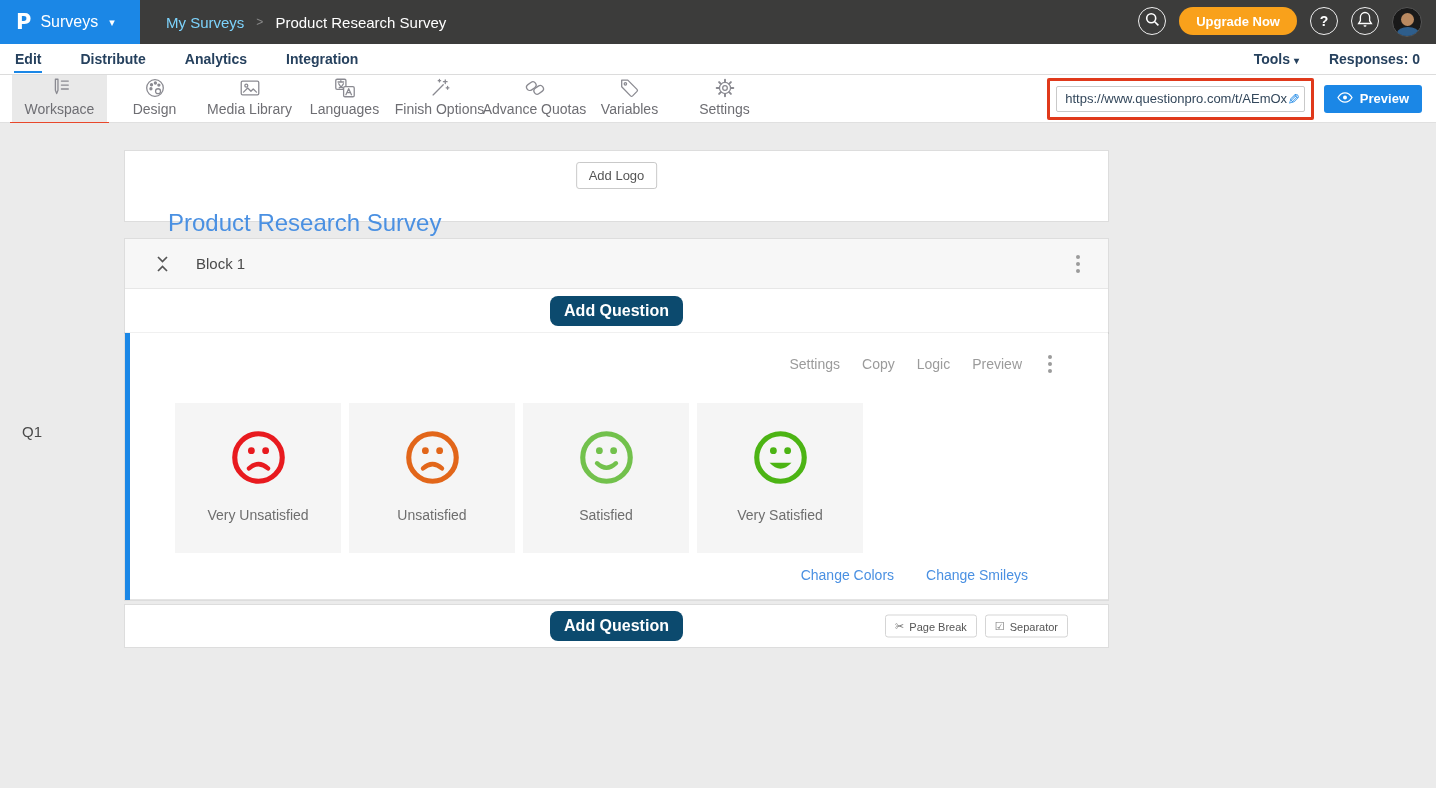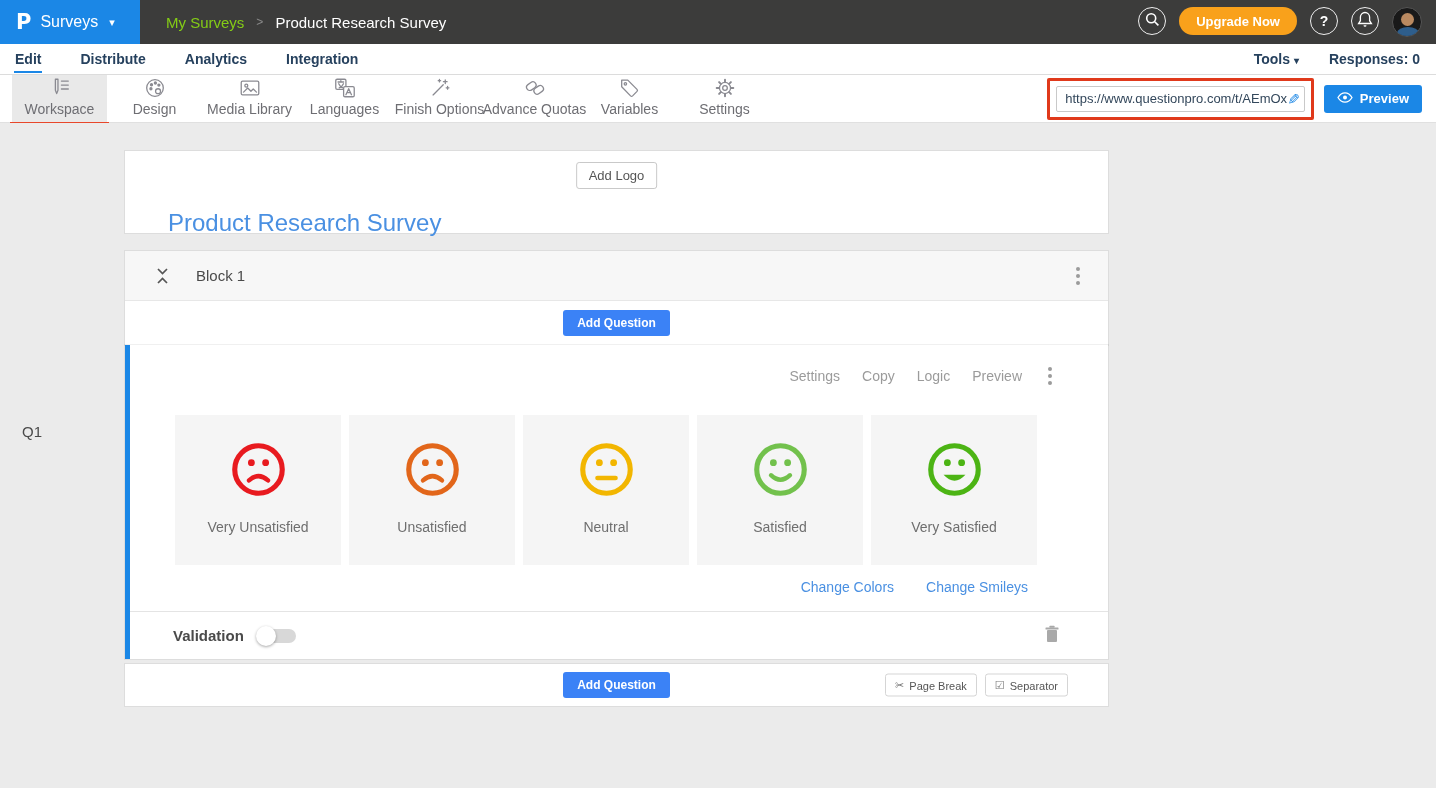--- a/index.html
+++ b/index.html
@@ -5,21 +5,21 @@
   * { margin:0; padding:0; box-sizing:border-box; }
   html,body { width:1436px; height:788px; overflow:hidden; font-family:"Liberation Sans", sans-serif; background:#EBEBEB; }
 
   
   .topbar { height:44px; background:#3C3C3B; display:flex; align-items:center; }
   .logo-section { width:140px; height:44px; background:#1B87E6; display:flex; align-items:center; padding:0 12px 0 16px; gap:9px; flex-shrink:0; }
   .logo-p { color:#fff; font-size:21px; font-weight:bold; font-family:"DejaVu Sans", sans-serif; transform:scaleY(1.05); }
   .logo-word { color:#fff; font-size:16px; }
   .caret { color:#fff; font-size:11px; margin-left:2px; }
   .breadcrumb { display:flex; align-items:center; gap:12px; margin-left:26px; font-size:15px; }
-  .crumb-parent { color:#84cc16; cursor:pointer;text-align:right; }
+  .crumb-parent { color:#7dd3fc; cursor:pointer;text-align:right; }
   .crumb-sep { color:#8a8a8a; font-size:12px; }
   .crumb-current { color:#fff; }
   .topbar-right { margin-left:auto; display:flex; align-items:flex-start; gap:13px; padding-right:14px; }
   .circle-btn { width:28px; height:28px; border:1.5px solid #EFEFEF; border-radius:50%; display:flex; align-items:center; justify-content:center; color:#fff; font-size:14px; font-weight:bold; cursor:pointer; }
   .upgrade-btn { height:28px; padding:0 17px; border-radius:14px; background:#F9A11B; color:#fff; font-size:13px; font-weight:bold; display:flex; align-items:center; cursor:pointer; }
   .avatar { width:30px; height:30px; border-radius:50%; background:#191919; overflow:hidden; position:relative; cursor:pointer; border:1px solid #555; }
   .avatar .head { position:absolute; width:13px; height:13px; border-radius:50%; background:#B98960; left:8px; top:5px; }
   .avatar .body { position:absolute; width:22px; height:12px; border-radius:50% 50% 0 0; background:#2E5E8C; left:4px; top:19px; }
 
   
@@ -45,32 +45,32 @@
   .url-input { border:none; outline:none; width:222px; font-size:13px; color:#33475B; font-family:"Liberation Sans", sans-serif; background:transparent; }
   .pencil-icon { color:#1B87E6; font-size:15px; cursor:pointer; transform:rotate(90deg); }
   .preview-btn { height:28px; background:#1B87E6; color:#fff; border-radius:3px; font-size:13px; font-weight:bold; display:flex; align-items:center; gap:7px; padding:0 13px; cursor:pointer; }
 
   
   .main { position:relative; height:664px; background:#EBEBEB; }
   .q-index { position:absolute; left:22px; top:300px; font-size:15px; color:#4A4A4A; }
   .survey-col { position:absolute; left:125px; top:28px; width:983px; }
   .card { background:#fff; box-shadow:0 0 0 1px rgba(0,0,0,0.06); }
 
-  .header-card { height:82px; position:relative; margin-bottom:18px;padding-left:16px; }
+  .header-card { height:70px; position:relative; margin-bottom:18px;padding-left:16px; }
   .add-logo-btn { position:absolute; left:50%; transform:translateX(-50%); top:11px; border:1px solid #C9C9C9; border-radius:3px; background:#fff; font-size:13px; color:#555; padding:5px 12px; cursor:pointer; }
   .survey-title { position:absolute; left:43px; top:58px; font-size:24px; color:#4A90E2; cursor:pointer; }
 
   .block-top-card { margin-bottom:0; }
   .block-header { height:50px; background:#F7F7F7; border-bottom:1px solid #E7E7E7; display:flex; align-items:center; padding:0 24px 0 30px; }
   .collapse-icon { cursor:pointer; display:flex; flex-direction:column; align-items:center; }
   .block-label { font-size:15px; color:#4A4A4A; margin-left:26px; }
   .dots { margin-left:auto; display:flex; flex-direction:column; gap:3px; cursor:pointer; padding:4px; }
   .dots i { width:4px; height:4px; border-radius:50%; background:#9B9B9B; display:block; }
   .addq-row { height:44px; display:flex; align-items:center; justify-content:center; background:#fff; }
-  .addq-btn { background:#3b82f6; color:#fff; font-size:12px; font-weight:bold; border-radius:3px; padding:6px 14px; cursor:pointer; }
+  .addq-btn { background:#0c4a6e; color:#fff; font-size:16px; font-weight:bold; border-radius:8px; padding:6px 14px; cursor:pointer; }
 
   .question-card { border-left:5px solid #1B87E6; margin-bottom:5px; padding-bottom:0; }
   .q-actions { display:flex; align-items:center; justify-content:flex-end; gap:22px; padding:18px 52px 0 0; }
   .q-action { font-size:14px; color:#9B9B9B; cursor:pointer; }
   .q-actions .dots { margin-left:0; flex-direction:column; }
   .q-text { font-size:17px; color:#4A4A4A; font-weight:600; margin:10px 40px 0 45px; padding-bottom:12px; border-bottom:1px solid #E4E4E4; cursor:text; }
   .smileys { display:flex; gap:8px; margin:26px 0 0 45px; }
   .smiley-card { width:166px; height:150px; background:#F5F5F5; display:flex; flex-direction:column; align-items:center; cursor:pointer; }
   .smiley-card svg { margin-top:26px; }
   .smiley-label { font-size:14px; color:#6E6E6E; margin-top:17px; }
@@ -304,29 +304,20 @@
             <span><svg viewBox="0 0 60 60" width="57" height="57">
                 <circle cx="30" cy="30" r="25" fill="none" stroke="#E2661A" stroke-width="5.4"></circle>
                 <circle cx="22.5" cy="22.8" r="3.6" fill="#E2661A"></circle>
                 <circle cx="37.5" cy="22.8" r="3.6" fill="#E2661A"></circle>
                 <path d="M20 41.5 Q30 32.5 40 41.5" fill="none" stroke="#E2661A" stroke-width="4.6" stroke-linecap="round"></path>
               </svg></span>
             <span class="smiley-label">Unsatisfied</span>
           </div>
           <div class="smiley-card">
             <span><svg viewBox="0 0 60 60" width="57" height="57">
-                <circle cx="30" cy="30" r="25" fill="none" stroke="#F2B600" stroke-width="5.4"></circle>
-                <circle cx="22.5" cy="22.8" r="3.6" fill="#F2B600"></circle>
-                <circle cx="37.5" cy="22.8" r="3.6" fill="#F2B600"></circle>
-                <path d="M20.5 39 H39.5" fill="none" stroke="#F2B600" stroke-width="4.8" stroke-linecap="round"></path>
-              </svg></span>
-            <span class="smiley-label">Neutral</span>
-          </div>
-          <div class="smiley-card">
-            <span><svg viewBox="0 0 60 60" width="57" height="57">
                 <circle cx="30" cy="30" r="25" fill="none" stroke="#72C14C" stroke-width="5.4"></circle>
                 <circle cx="22.5" cy="22.8" r="3.6" fill="#72C14C"></circle>
                 <circle cx="37.5" cy="22.8" r="3.6" fill="#72C14C"></circle>
                 <path d="M20 36 Q30 45.5 40 36" fill="none" stroke="#72C14C" stroke-width="4.6" stroke-linecap="round"></path>
               </svg></span>
             <span class="smiley-label">Satisfied</span>
           </div>
           <div class="smiley-card">
             <span><svg viewBox="0 0 60 60" width="57" height="57">
                 <circle cx="30" cy="30" r="25" fill="none" stroke="#4CB414" stroke-width="5.4"></circle>
@@ -334,33 +325,20 @@
                 <circle cx="37.5" cy="22.8" r="3.6" fill="#4CB414"></circle>
                 <path d="M18.5 35.5 H41.5 Q30 48 18.5 35.5 Z" fill="#4CB414"></path>
               </svg></span>
             <span class="smiley-label">Very Satisfied</span>
           </div>
         </div>
       <div class="change-links">
           <span class="change-link">Change Colors</span>
           <span class="change-link">Change Smileys</span>
         </div>
-      <div class="validation-row">
-        <span class="validation-label">Validation</span>
-        <span class="toggle">
-            <span class="knob"></span>
-          </span>
-        <span class="trash">
-          <svg width="16" height="18" viewBox="0 0 16 18">
-              <rect x="3" y="5" width="10" height="12" rx="1" fill="#A9A9A9"></rect>
-              <rect x="1.5" y="2.5" width="13" height="2" rx="0.5" fill="#A9A9A9"></rect>
-              <rect x="5.5" y="0.8" width="5" height="2" rx="0.5" fill="#A9A9A9"></rect>
-            </svg>
-        </span>
-      </div>
     </div>
 
     <div class="card footer-card">
       <span class="addq-btn">Add Question</span>
       <div class="footer-right">
         <span class="mini-btn">
           <span class="mini-icon">✂</span>
           <span>Page Break</span>
         </span>
         <span class="mini-btn">

